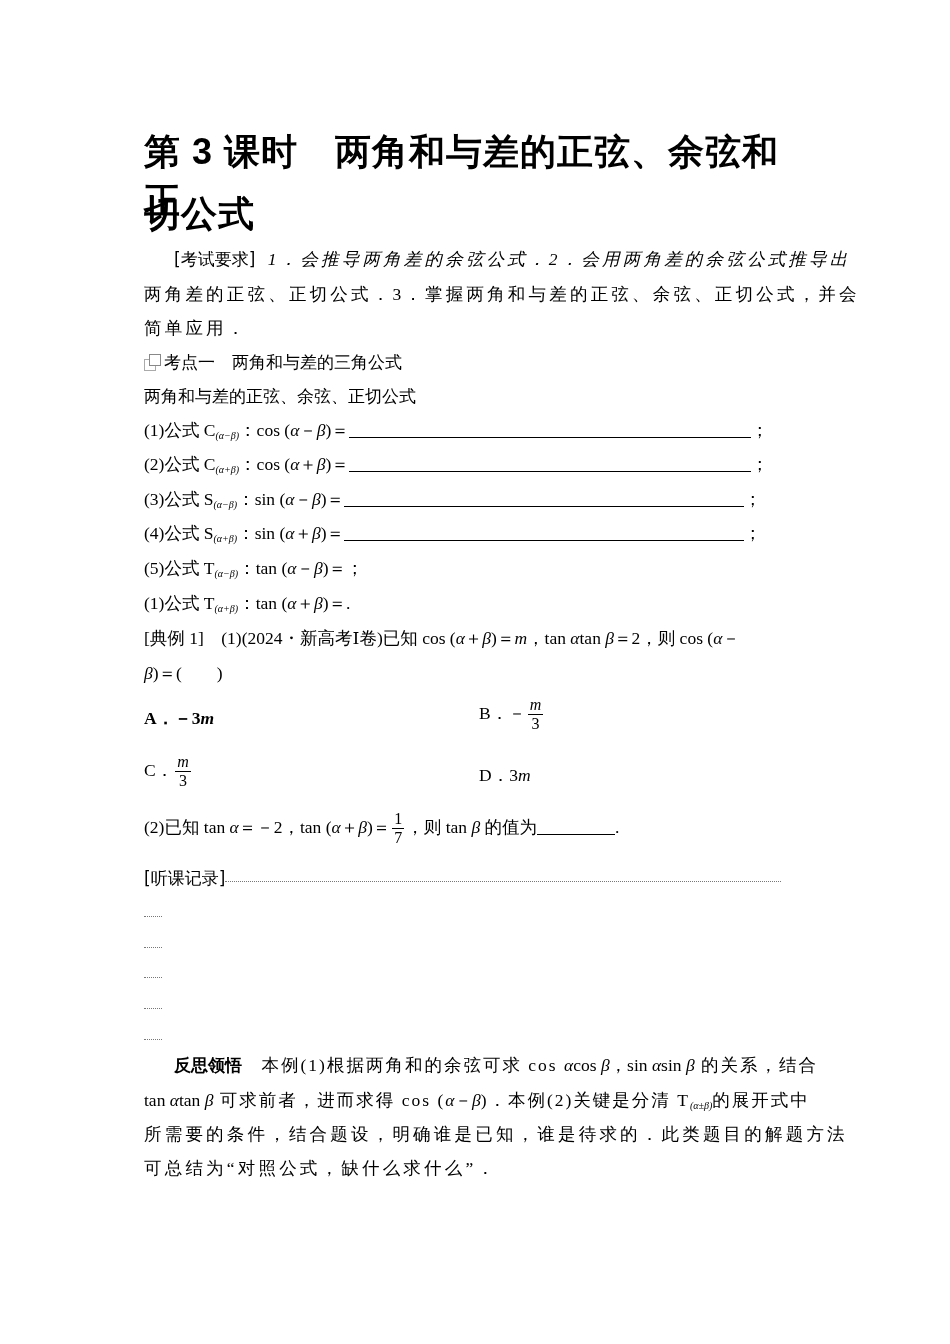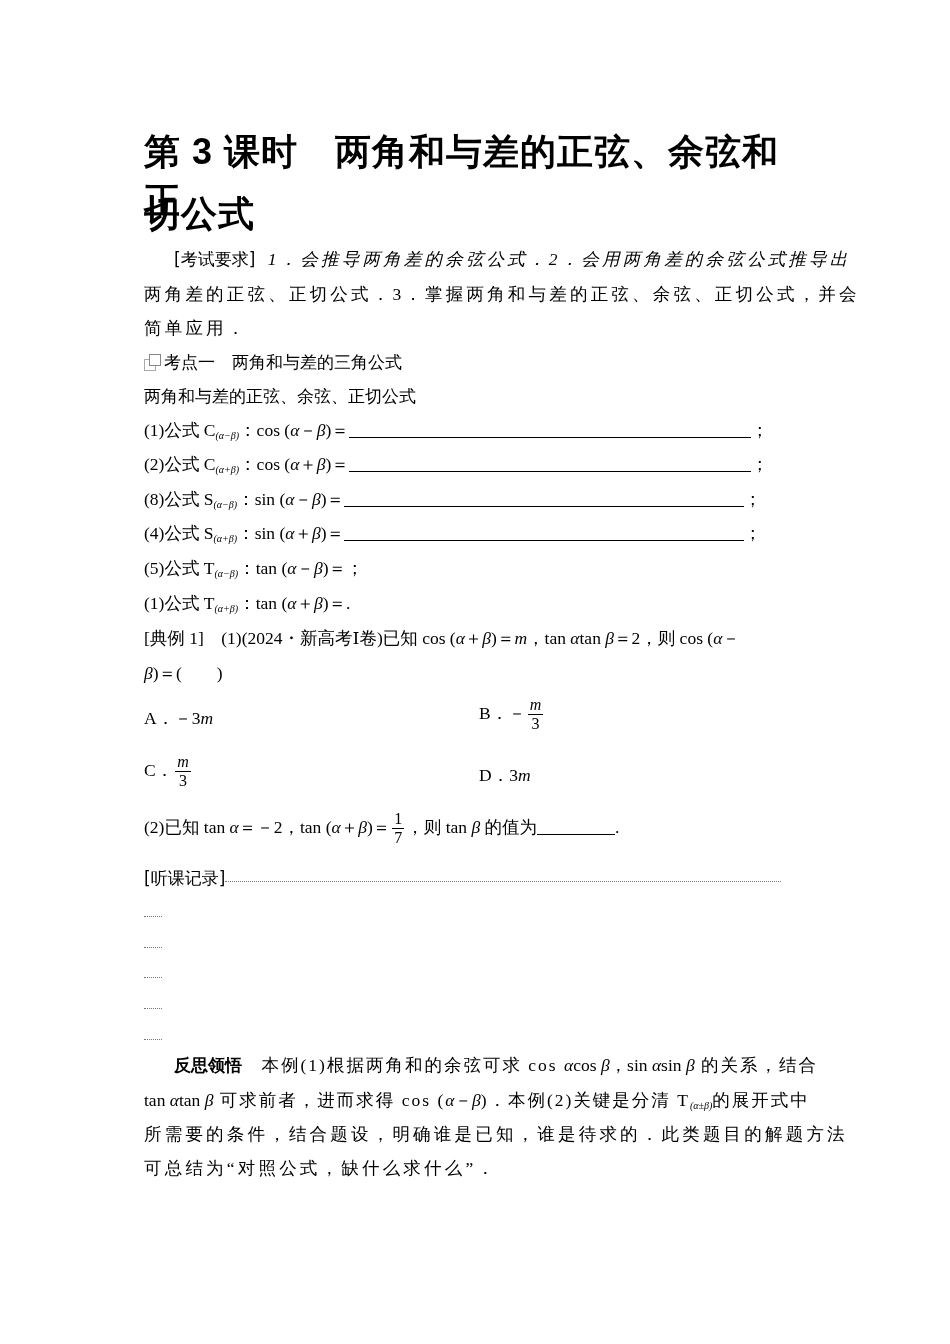--- a/index.html
+++ b/index.html
@@ -49,40 +49,40 @@
   </div>
   <div class="line sans" style="top:384px;">两角和与差的正弦、余弦、正切公式</div>
 
   <div class="line" style="top:418px;">
     <span>(1)公式 </span><span>C</span><sub class="s it">(α−β)</sub><span>：</span><span>cos (</span><span class="it">α</span><span>－</span><span class="it">β</span><span>)＝</span><span class="blank" style="width:402px;"></span><span>；</span>
   </div>
   <div class="line" style="top:452px;">
     <span>(2)公式 </span><span>C</span><sub class="s it">(α+β)</sub><span>：</span><span>cos (</span><span class="it">α</span><span>＋</span><span class="it">β</span><span>)＝</span><span class="blank" style="width:402px;"></span><span>；</span>
   </div>
   <div class="line" style="top:487px;">
-    <span>(8)公式 </span><span>S</span><sub class="s it">(α−β)</sub><span>：</span><span>sin (</span><span class="it">α</span><span>－</span><span class="it">β</span><span>)＝</span><span class="blank" style="width:400px;"></span><span>；</span>
+    <span>(3)公式 </span><span>S</span><sub class="s it">(α−β)</sub><span>：</span><span>sin (</span><span class="it">α</span><span>－</span><span class="it">β</span><span>)＝</span><span class="blank" style="width:400px;"></span><span>；</span>
   </div>
   <div class="line" style="top:521px;">
     <span>(4)公式 </span><span>S</span><sub class="s it">(α+β)</sub><span>：</span><span>sin (</span><span class="it">α</span><span>＋</span><span class="it">β</span><span>)＝</span><span class="blank" style="width:400px;"></span><span>；</span>
   </div>
   <div class="line" style="top:556px;">
     <span>(5)公式 </span><span>T</span><sub class="s it">(α−β)</sub><span>：</span><span>tan (</span><span class="it">α</span><span>－</span><span class="it">β</span><span>)＝</span><span>；</span>
   </div>
   <div class="line" style="top:591px;">
     <span>(1)公式 </span><span>T</span><sub class="s it">(α+β)</sub><span>：</span><span>tan (</span><span class="it">α</span><span>＋</span><span class="it">β</span><span>)＝</span><span>.</span>
   </div>
 
   <div class="line" style="top:626px;">
     <span>[典例 1]</span><span>　(1)(2024・新高考Ⅰ卷)已知 cos (</span><span class="it">α</span><span>＋</span><span class="it">β</span><span>)＝</span><span class="it">m</span><span>，tan </span><span class="it">α</span><span>tan </span><span class="it">β</span><span>＝2，则 cos (</span><span class="it">α</span><span>－</span>
   </div>
   <div class="line" style="top:661px;">
     <span class="it">β</span><span>)＝(　　)</span>
   </div>
 
-  <div class="line" style="top:706px;">
+  <div class="line" style="top:706px;font-weight:bold;">
     <span>A．</span><span>－3</span><span class="it">m</span>
   </div>
   <div class="line" style="top:696px; left:335px;">
     <span>B．</span><span>－</span><span class="frac">
         <span class="num it">m</span>
         <span class="den">3</span>
       </span>
   </div>
   <div class="line" style="top:753px;">
     <span>C．</span><span class="frac">

